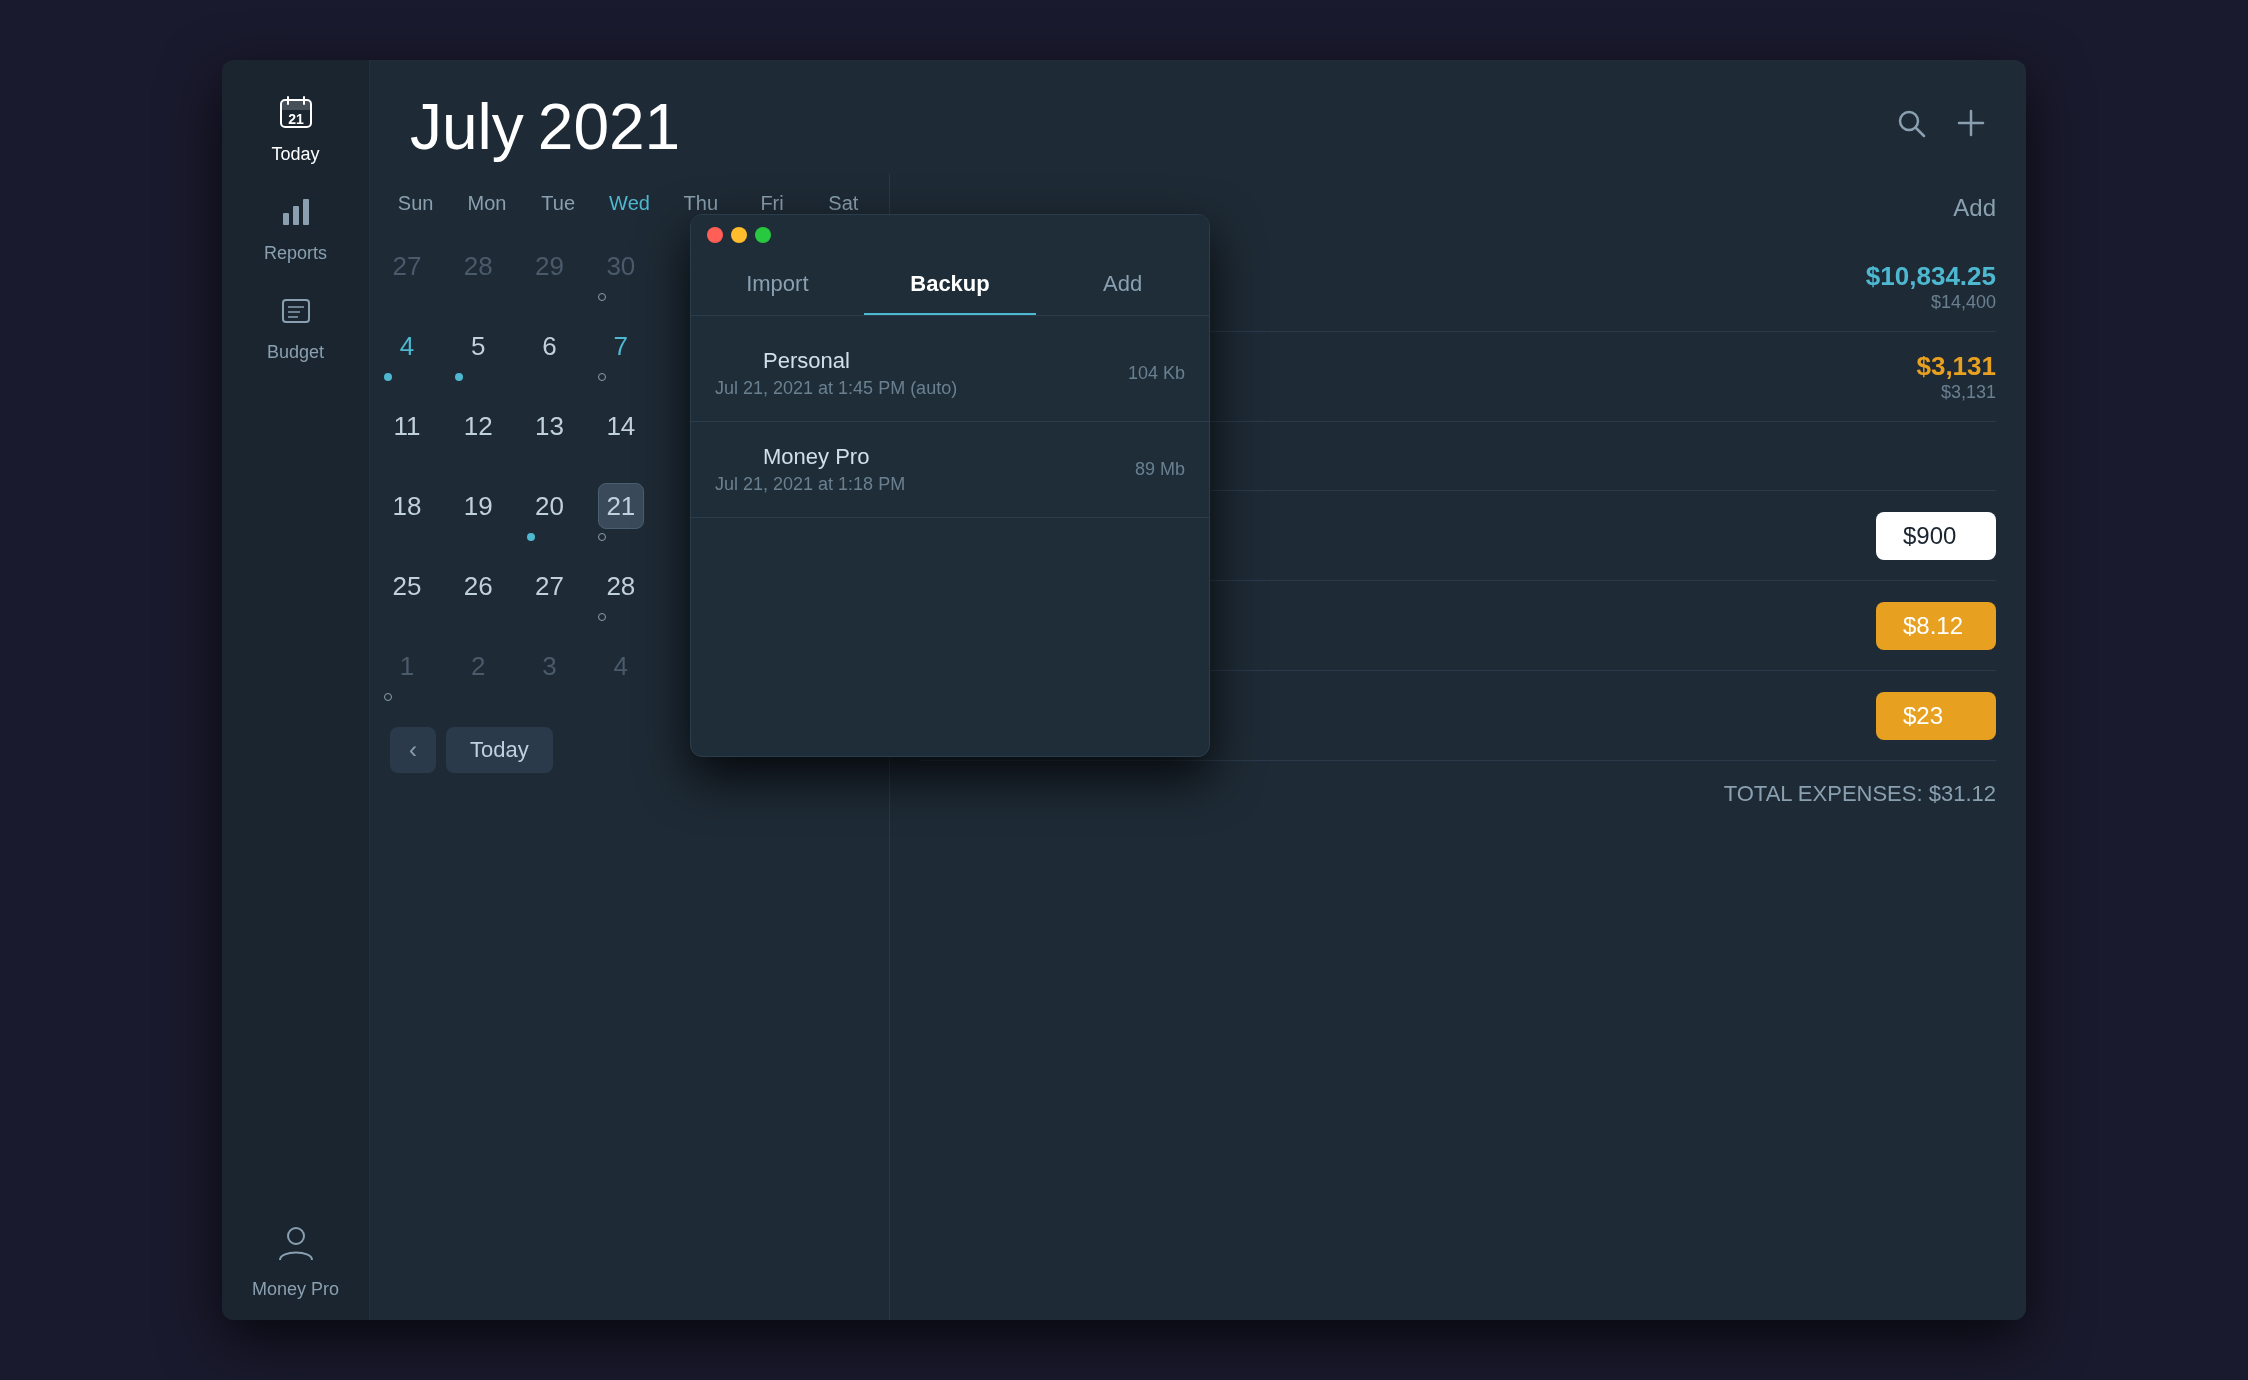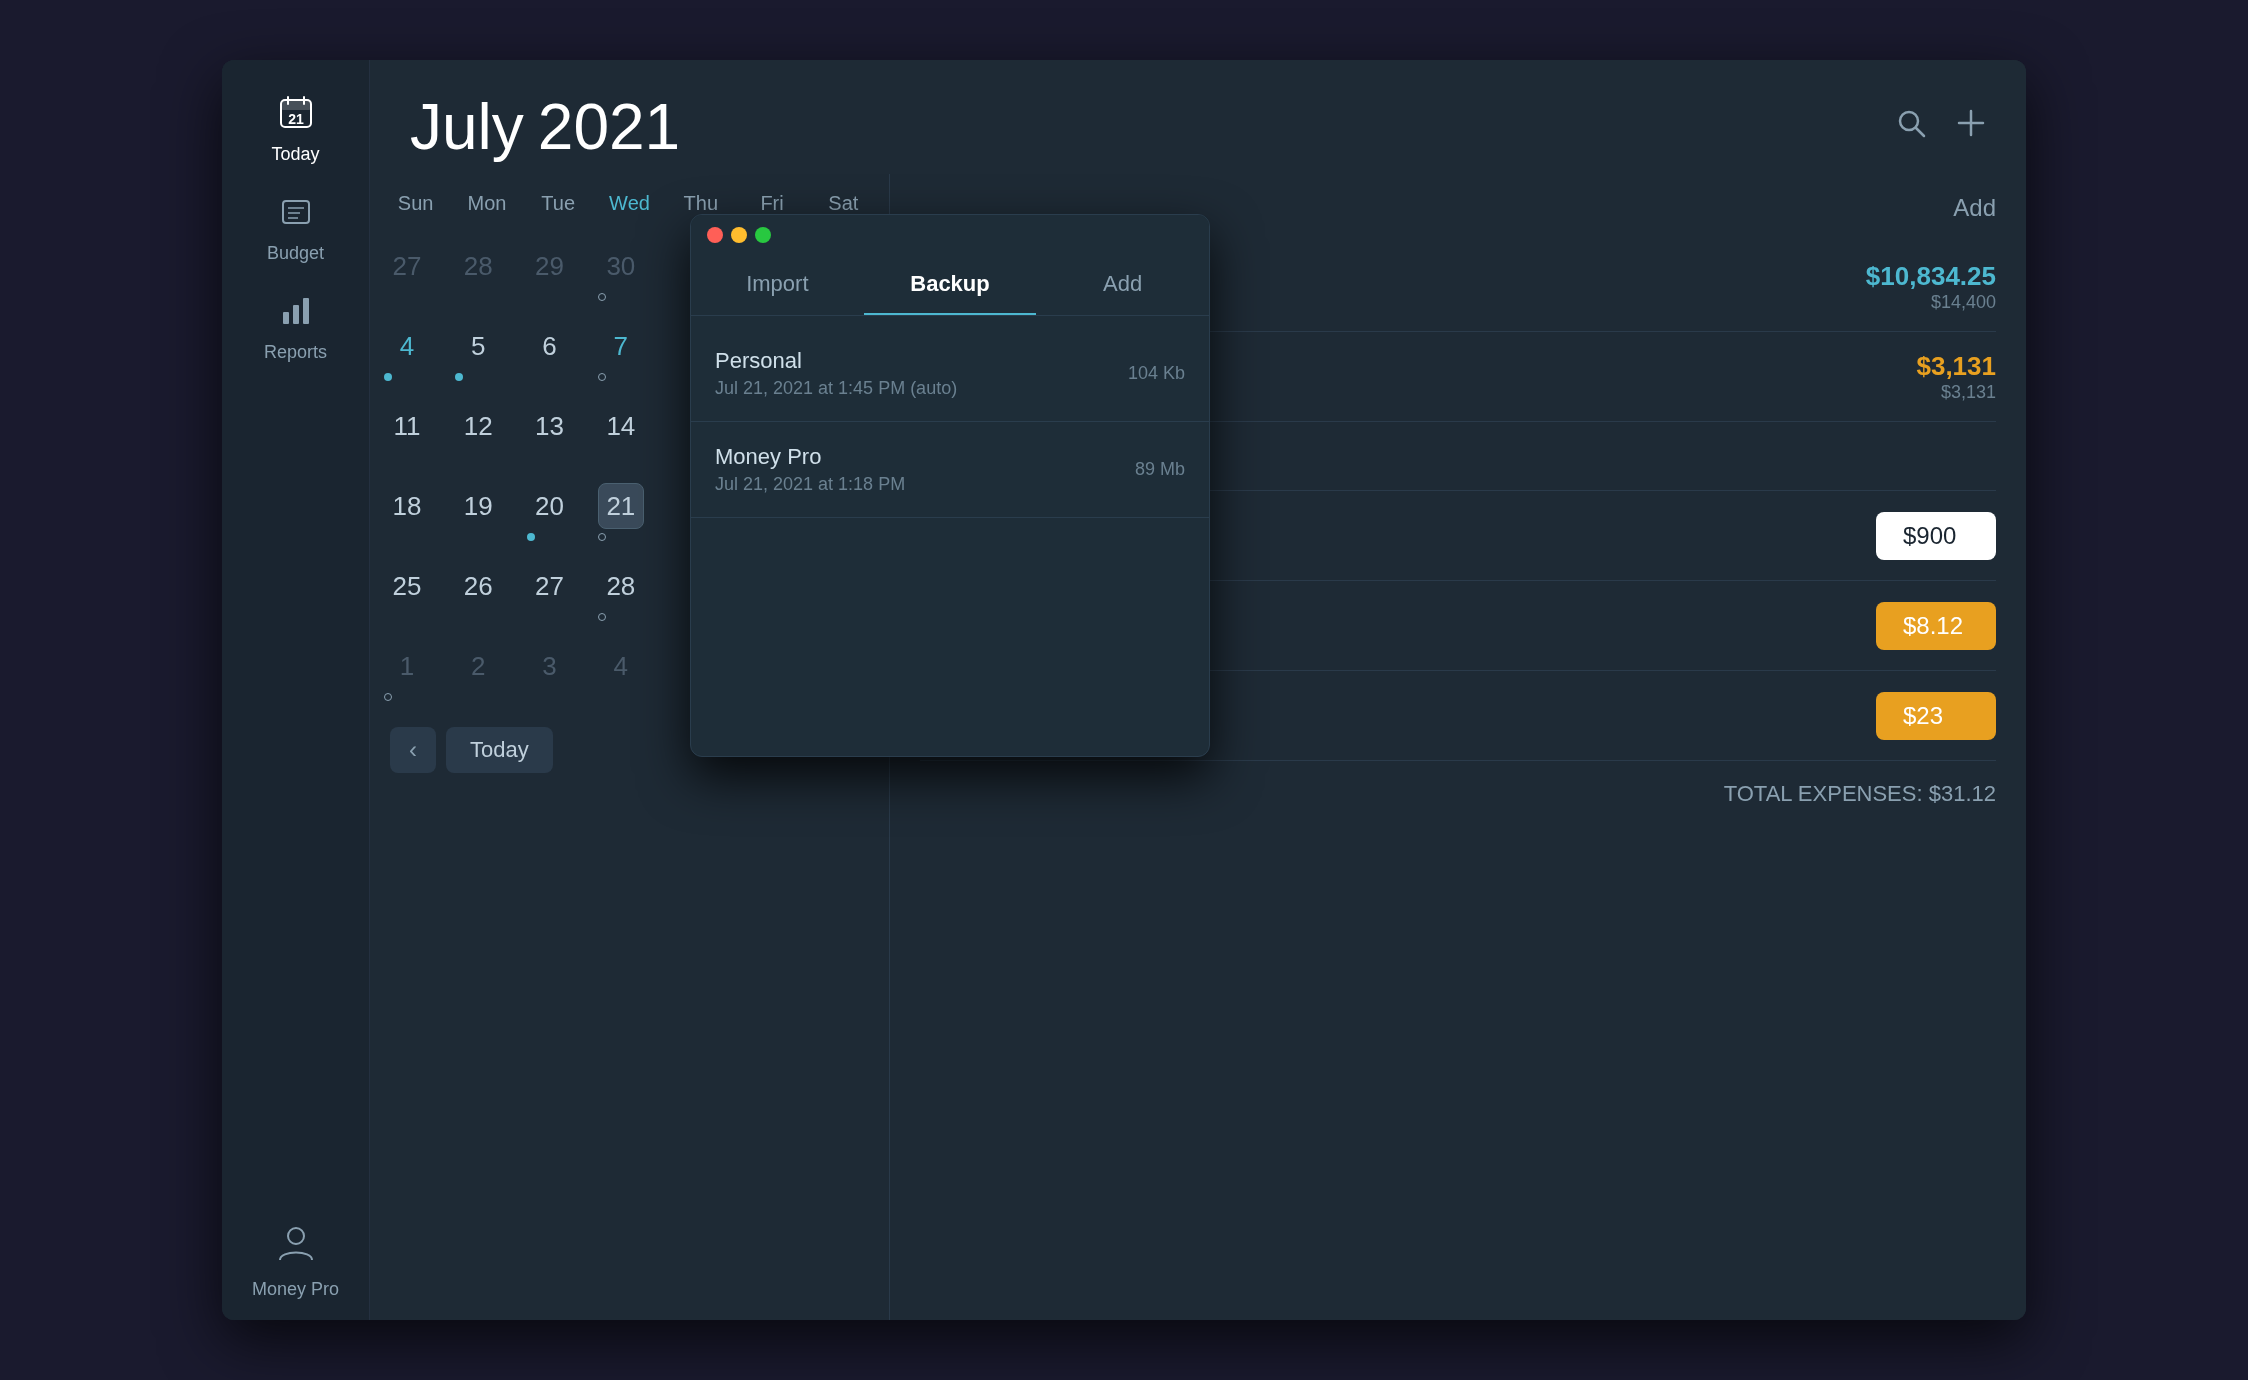--- a/index.html
+++ b/index.html
@@ -389,20 +389,21 @@
     }
 
     .backup-info {
       flex: 1;
     }
 
     .backup-name {
       font-size: 22px;
       color: #d0e0ea;
       margin-bottom: 4px;
+      margin-left: 48px;
     }
 
     .backup-date {
       font-size: 18px;
       color: #6a8090;
     }
 
     .backup-size {
       font-size: 18px;
       color: #6a8090;
@@ -424,38 +425,38 @@
           <line x1="26" y1="3" x2="26" y2="10" stroke="#ffffff" stroke-width="2" stroke-linecap="round"></line>
         </svg>
       </span>
       <span class="item-label">Today</span>
     </div>
 
 
     <div class="sidebar-item">
       <span class="item-icon">
         <svg width="36" height="36" viewBox="0 0 36 36" fill="none">
+          <rect x="5" y="20" width="6" height="12" rx="1" fill="#8aa0b0"></rect>
+          <rect x="15" y="13" width="6" height="19" rx="1" fill="#8aa0b0"></rect>
+          <rect x="25" y="6" width="6" height="26" rx="1" fill="#8aa0b0"></rect>
+        </svg>
+      </span>
+      <span class="item-label">Reports</span>
+    </div>
+
+    <div class="sidebar-item">
+      <span class="item-icon">
+        <svg width="36" height="36" viewBox="0 0 36 36" fill="none">
           <rect x="5" y="8" width="26" height="22" rx="3" stroke="#8aa0b0" stroke-width="2" fill="none"></rect>
           <line x1="10" y1="15" x2="26" y2="15" stroke="#8aa0b0" stroke-width="1.5"></line>
           <line x1="10" y1="20" x2="22" y2="20" stroke="#8aa0b0" stroke-width="1.5"></line>
           <line x1="10" y1="25" x2="20" y2="25" stroke="#8aa0b0" stroke-width="1.5"></line>
         </svg>
       </span>
       <span class="item-label">Budget</span>
-    </div>
-
-    <div class="sidebar-item">
-      <span class="item-icon">
-        <svg width="36" height="36" viewBox="0 0 36 36" fill="none">
-          <rect x="5" y="20" width="6" height="12" rx="1" fill="#8aa0b0"></rect>
-          <rect x="15" y="13" width="6" height="19" rx="1" fill="#8aa0b0"></rect>
-          <rect x="25" y="6" width="6" height="26" rx="1" fill="#8aa0b0"></rect>
-        </svg>
-      </span>
-      <span class="item-label">Reports</span>
     </div>
 
     <div class="sidebar-spacer"></div>
 
     <div class="sidebar-bottom">
       <span class="item-icon">
         <svg width="42" height="42" viewBox="0 0 42 42" fill="none">
           <circle cx="21" cy="14" r="8" stroke="#8aa0b0" stroke-width="2" fill="none"></circle>
           <path d="M5 38 C5 28 37 28 37 38" stroke="#8aa0b0" stroke-width="2" fill="none"></path>
         </svg>

